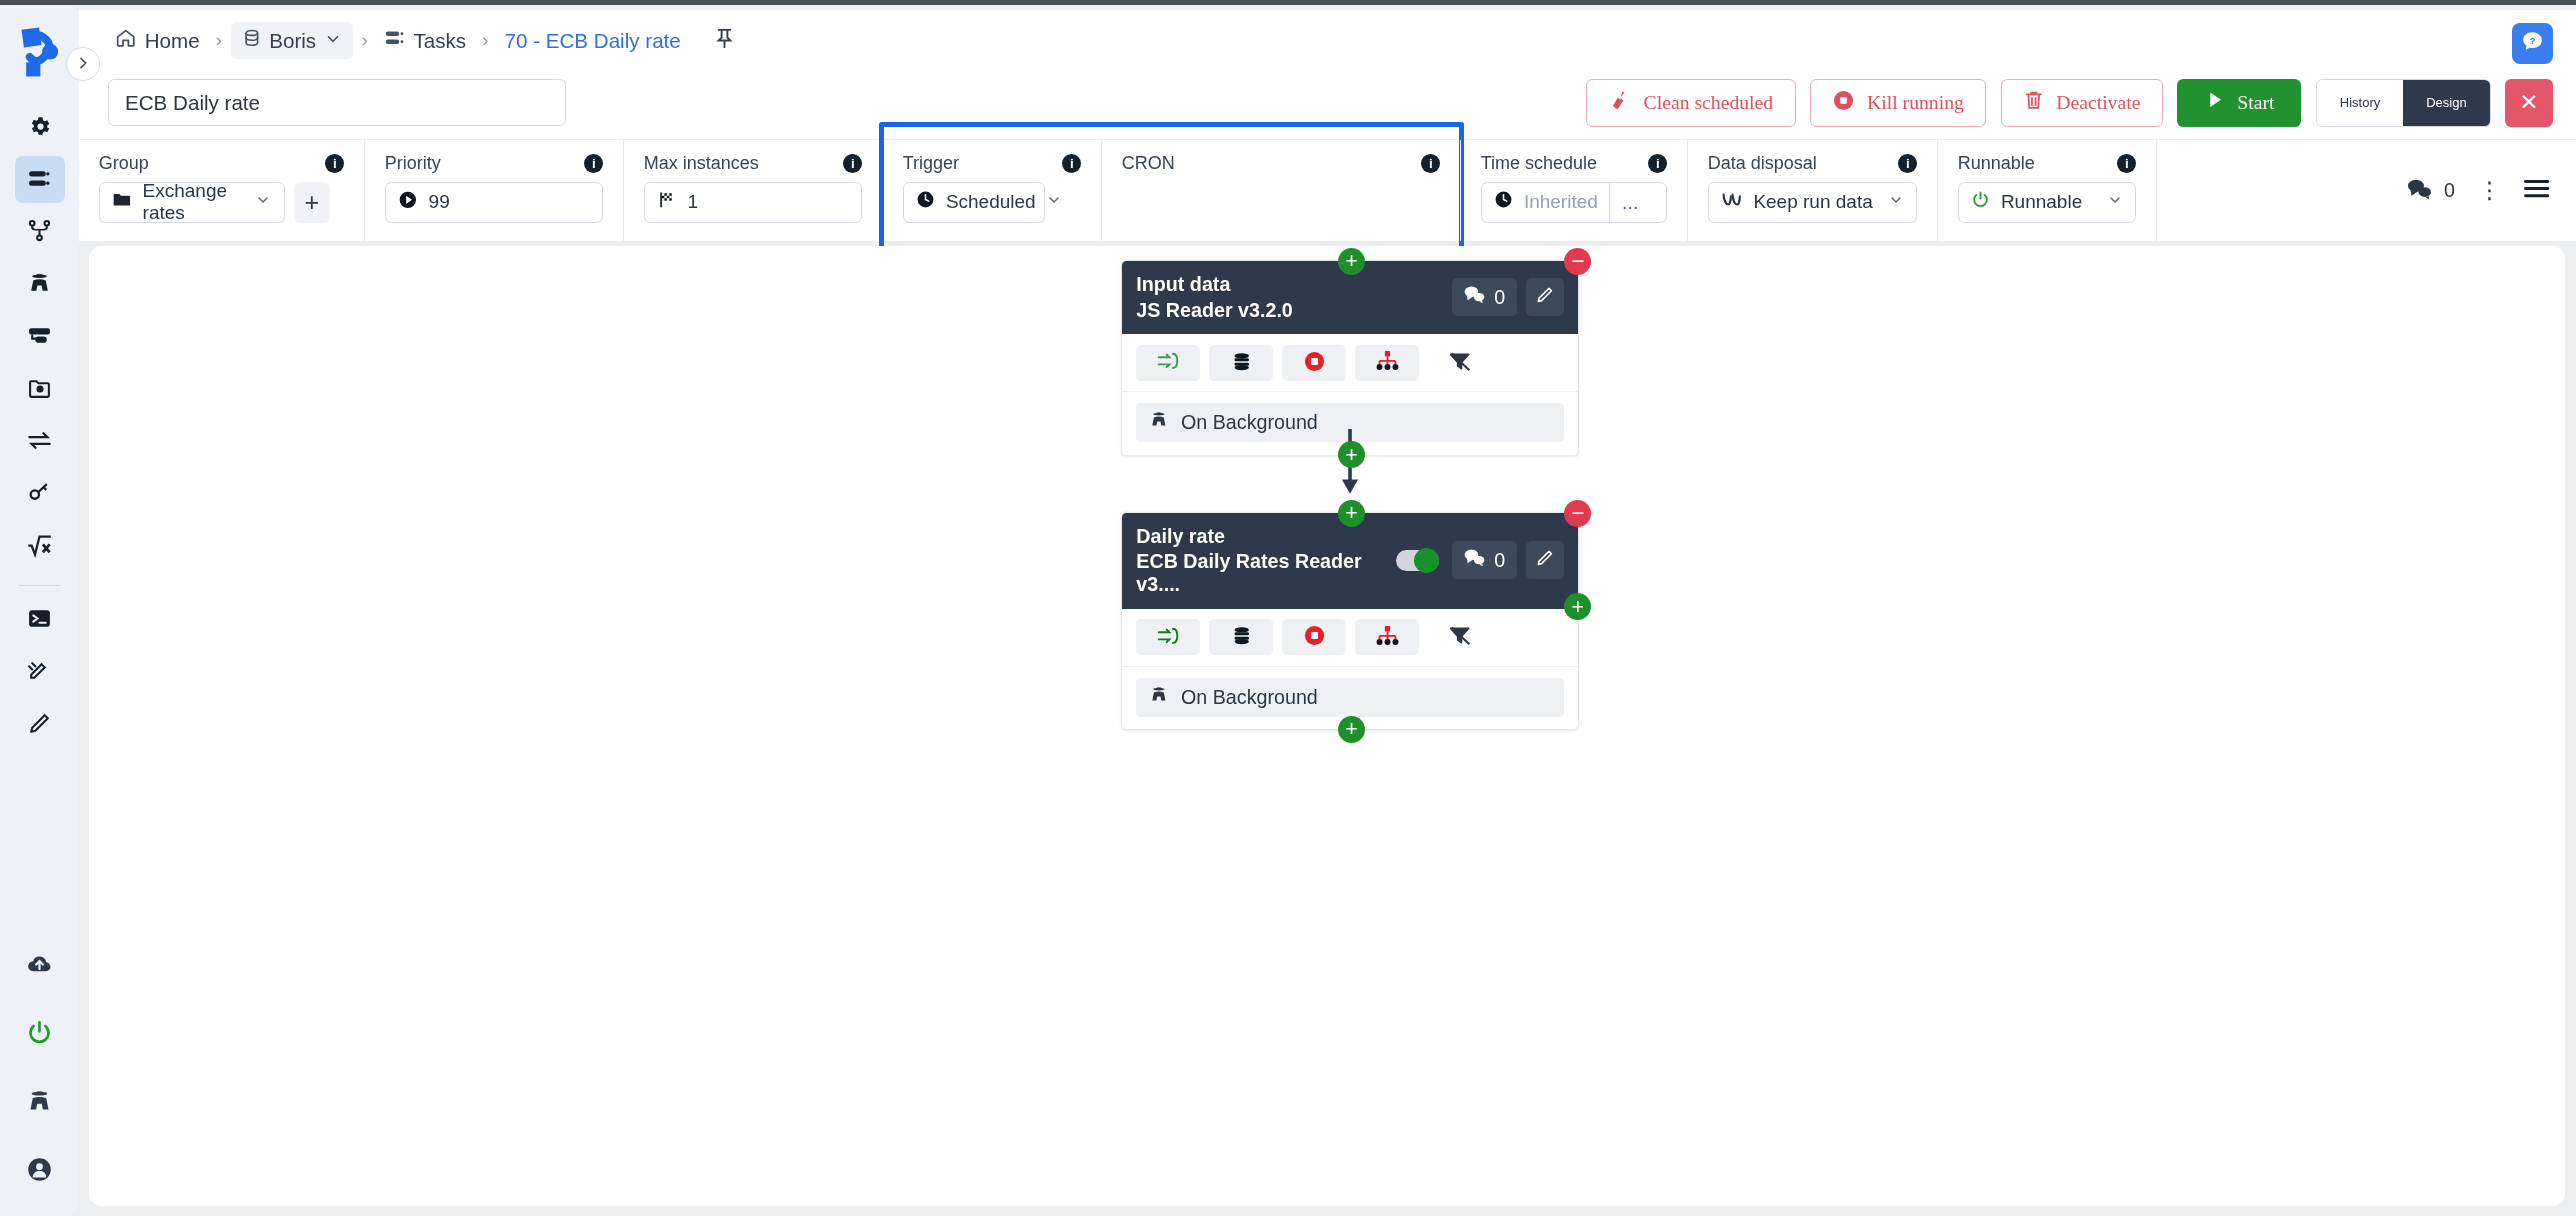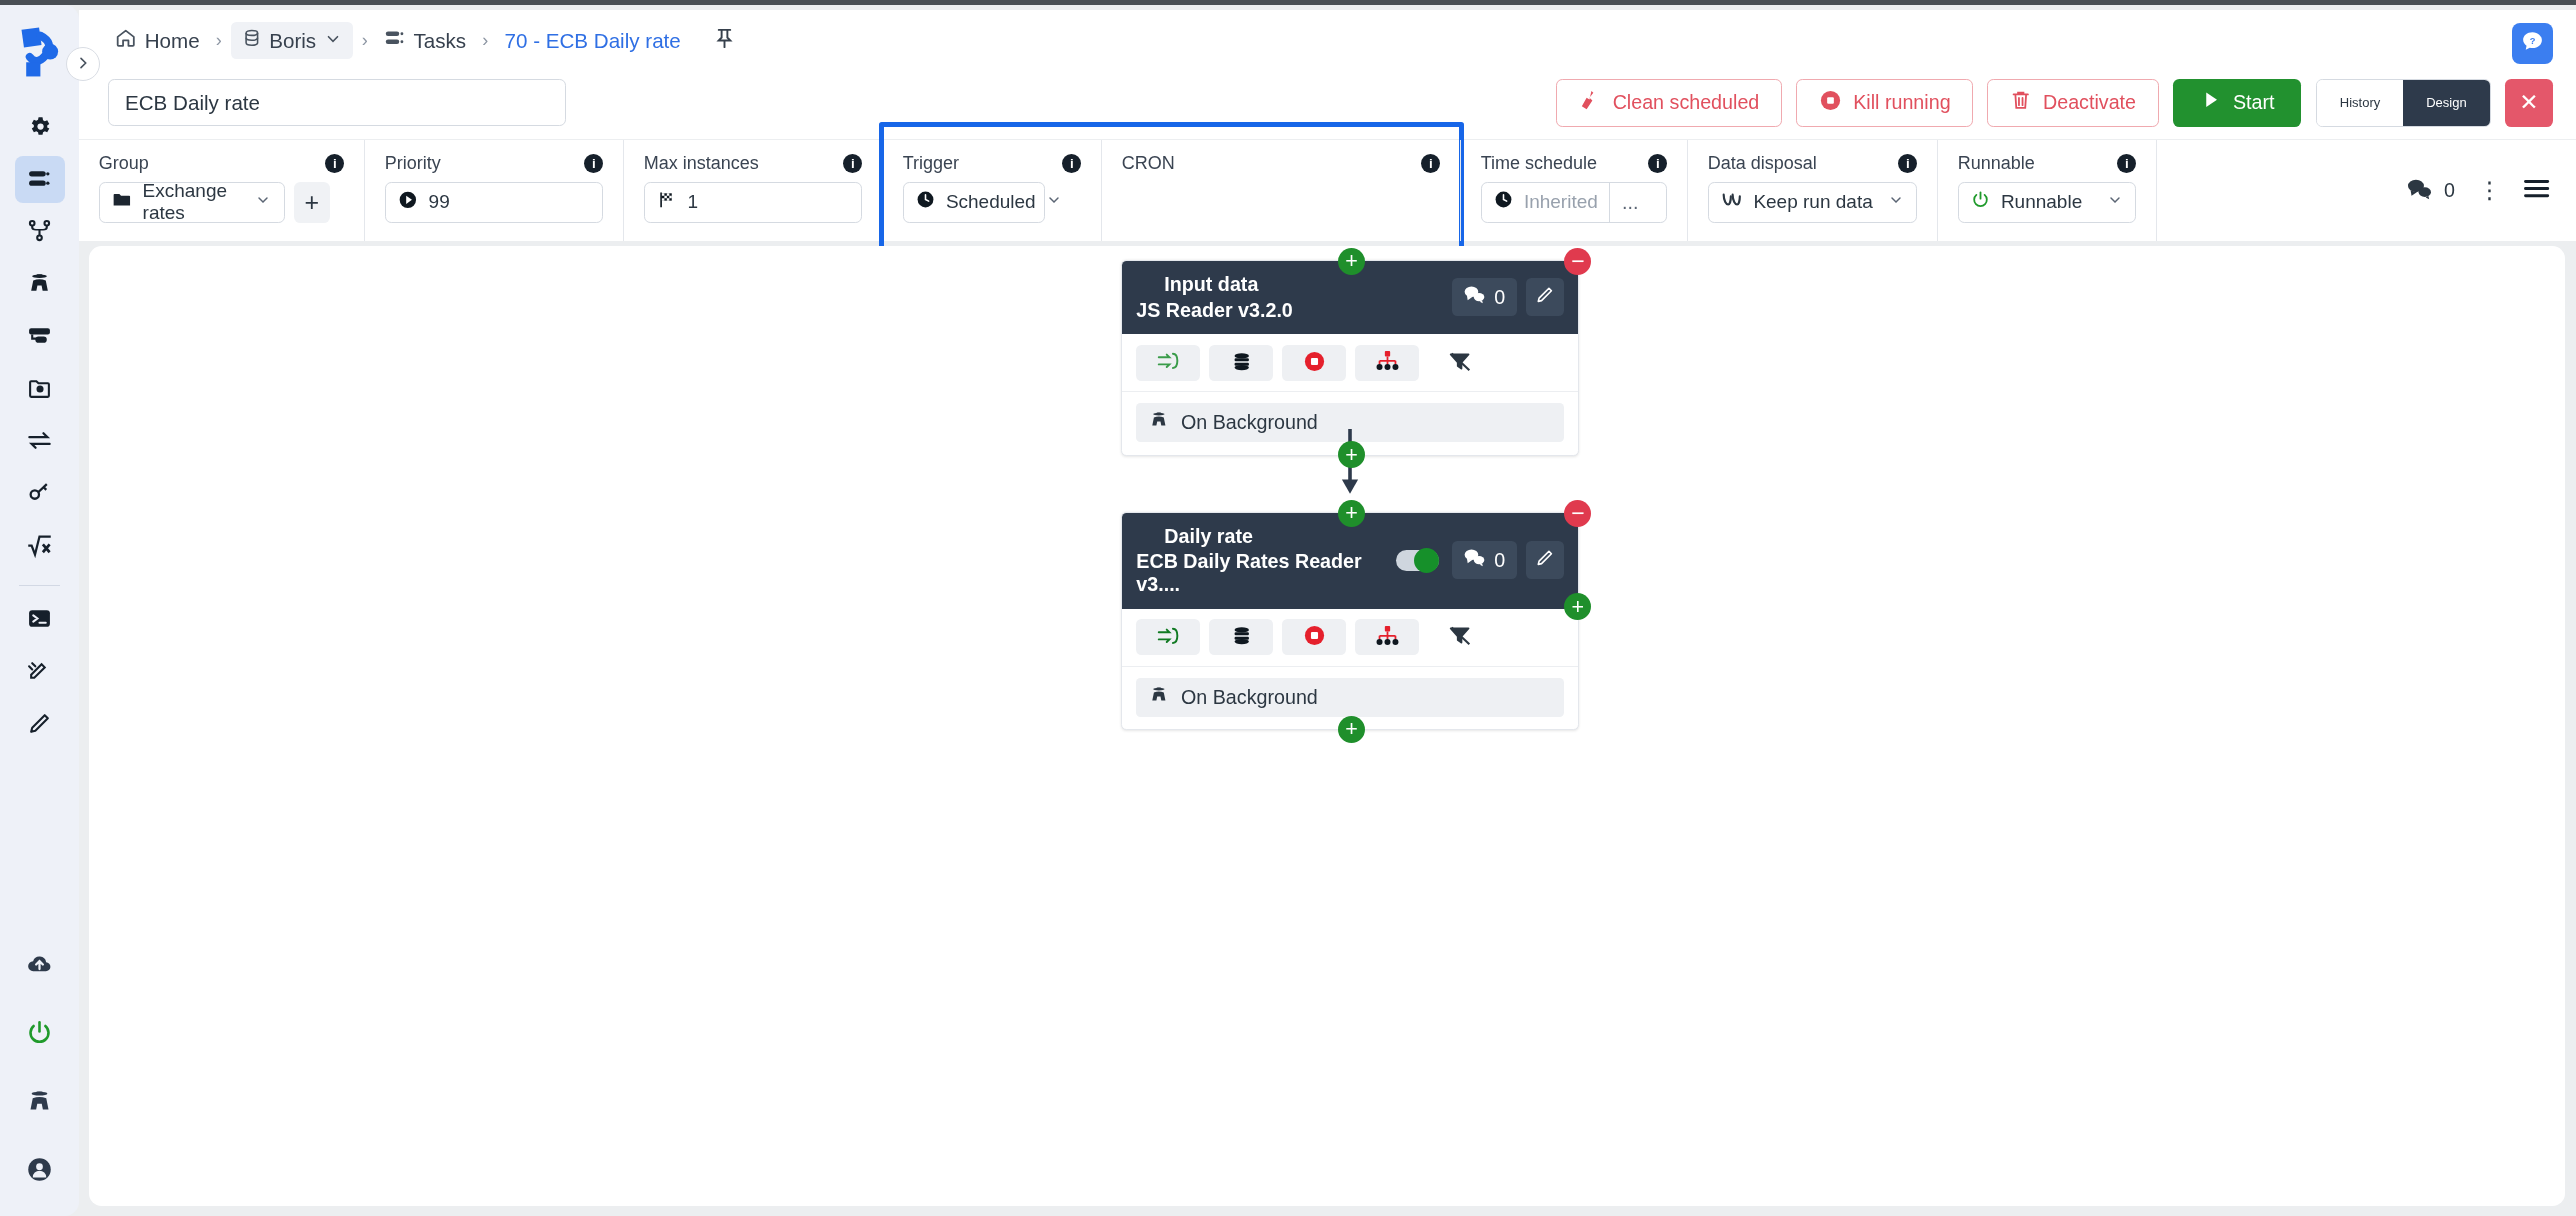--- a/index.html
+++ b/index.html
@@ -59,21 +59,21 @@
     position:absolute; left: 79px; top: 66px; width: 2497px; height: 73px;
     background:#fff; display:flex; align-items:center;
   }
   .name-input {
     margin-left: 29px; width: 458px; height: 47px; border: 0.9px solid #d5dae1; border-radius: 6.3px;
     display:flex; align-items:center; padding: 0 16px; font-size: 20.6px; color:#2c3742; background:#fff;
   }
   .actions { margin-left:auto; display:flex; align-items:center; gap: 14.3px; padding-right: 23px; }
   .btn {
     height: 48px; border-radius: 6.3px; display:flex; align-items:center; gap: 11.6px;
-    padding: 0 21.5px; font-size: 19.7px; cursor:pointer; white-space:nowrap;
+    padding: 0 21.5px; font-size: 19.7px; cursor:pointer; white-space:nowrap;font-family:Liberation Serif, serif;
   }
   .btn-outline-red { border:0.9px solid #f0a9af; color:#e1505e; background:#fff; }
   .btn-green { background:#22912f; color:#fff; padding: 0 27px; }
   .seg { display:flex; height: 48px; border-radius:6.3px; overflow:hidden; border:0.9px solid #d5dae1; }
   .seg > div { display:flex; align-items:center; padding: 0 23px; font-size: 13px; cursor:pointer; }
   .seg .off { background:#fff; color:#2c3742; }
   .seg .on { background:#2e3a4b; color:#fff; }
   .btn-close { width: 48px; height:48px; border-radius:6.3px; background:#e4576a; color:#fff; display:flex; align-items:center; justify-content:center; font-size:23px; cursor:pointer; }
 
   
@@ -123,21 +123,21 @@
     position:absolute; left: 89px; top: 246px; width: 2476px; height: 960px;
     background:#fff; border-radius: 12.5px; overflow:hidden;
   }
 
   
   .node { position:absolute; width: 458px; border-radius: 5.4px; background:#fff;
           border:0.9px solid #e4e7ec; box-shadow: 0 0.9px 2.7px rgba(0,0,0,.10); }
   .node-head { background:#2e3a4b; color:#fff; padding: 11.6px 14.3px 12.5px 14.3px; display:flex; align-items:center;
                border-top-left-radius: 4.5px; border-top-right-radius: 4.5px; }
   .node-titles { display:flex; flex-direction:column; gap: 2.7px; }
-  .node-t1 { font-size: 19.7px; font-weight: bold; margin-left: 28px; }
+  .node-t1 { font-size: 19.7px; font-weight: bold; }
   .node-t2 { font-size: 19.7px; font-weight: bold; }
   .node-head-right { margin-left:auto; display:flex; align-items:center; gap: 9px; }
   .chip-dark { background:#3c4a5c; border-radius:5.4px; height: 38px; display:flex; align-items:center; gap:8px; padding: 0 11.6px; font-size:19.7px; cursor:pointer; }
   .toggle { width: 43px; height: 21.5px; border-radius: 10.7px; background:#cfd6de; position:relative; cursor:pointer; margin-right: 3.6px; }
   .toggle .knob { position:absolute; right:0; top:-1.8px; width:25px; height:25px; border-radius:50%; background:#16902a; }
   .node-tools { display:flex; align-items:center; gap: 9px; padding: 10.7px 14.3px; border-bottom:0.9px solid #eceef1; }
   .tool { width: 64px; height: 36px; border-radius:5.4px; background:#eef0f3; display:flex; align-items:center; justify-content:center; cursor:pointer; }
   .tool.plain { background:transparent; }
   .node-foot { padding: 10.7px 14.3px 12.5px; }
   .bg-pill { background:#eef0f3; border-radius:4.5px; height: 39px; display:flex; align-items:center; gap: 12.5px; padding: 0 12.5px; font-size: 19.7px; color:#2c3742; }

